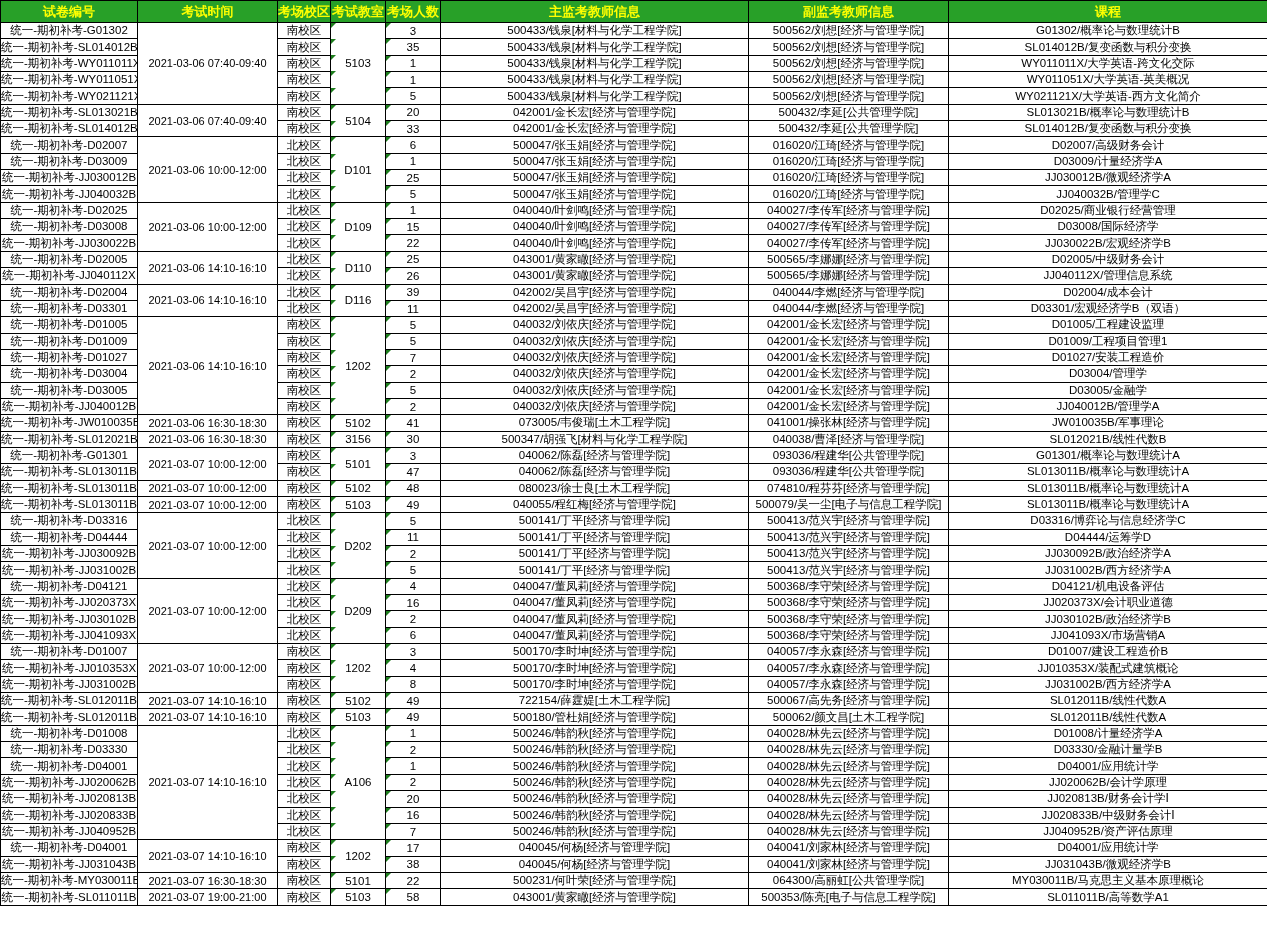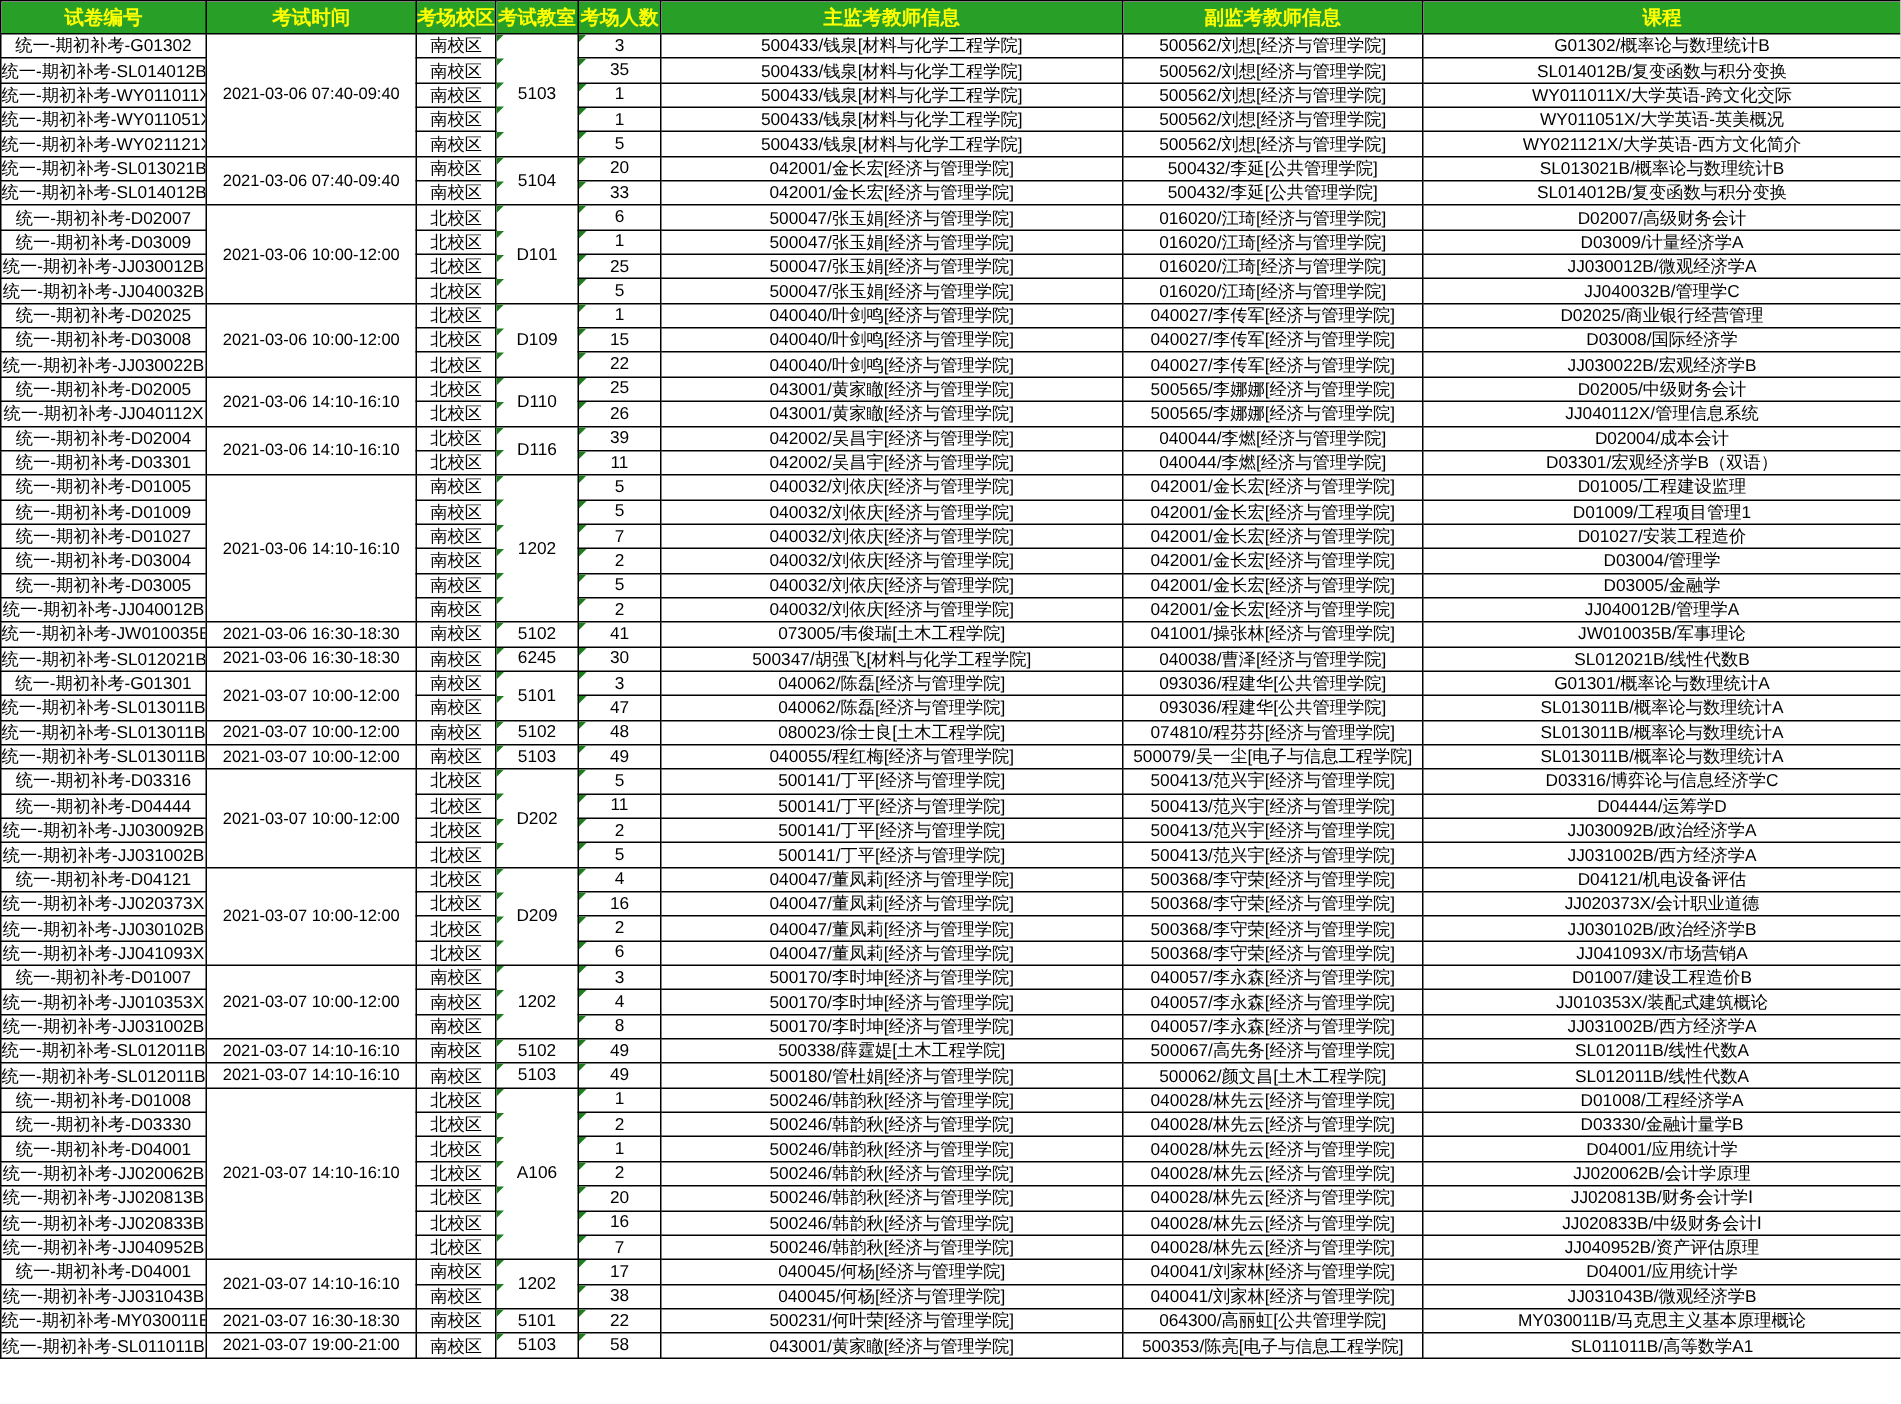--- a/index.html
+++ b/index.html
@@ -268,21 +268,21 @@
           <td class="room" rowspan="1"><span class="txt">5102</span><i class="tri" style="top: 0%;"></i></td>
           <td class="count"><span class="txt">41</span><i class="tri" style="top: 0%;"></i></td>
           <td class="chief"><span class="txt">073005/韦俊瑞[土木工程学院]</span></td>
           <td class="deputy"><span class="txt">041001/操张林[经济与管理学院]</span></td>
           <td class="course"><span class="txt">JW010035B/军事理论</span></td>
         </tr>
         <tr>
           <td class="paper"><span class="txt">统一-期初补考-SL012021B</span></td>
           <td class="time" rowspan="1"><span class="txt">2021-03-06 16:30-18:30</span></td>
           <td class="campus"><span class="txt">南校区</span></td>
-          <td class="room" rowspan="1"><span class="txt">6245</span><i class="tri" style="top: 0%;"></i></td>
+          <td class="room" rowspan="1"><span class="txt">3156</span><i class="tri" style="top: 0%;"></i></td>
           <td class="count"><span class="txt">30</span><i class="tri" style="top: 0%;"></i></td>
           <td class="chief"><span class="txt">500347/胡强飞[材料与化学工程学院]</span></td>
           <td class="deputy"><span class="txt">040038/曹泽[经济与管理学院]</span></td>
           <td class="course"><span class="txt">SL012021B/线性代数B</span></td>
         </tr>
         <tr>
           <td class="paper"><span class="txt">统一-期初补考-G01301</span></td>
           <td class="time" rowspan="2"><span class="txt">2021-03-07 10:00-12:00</span></td>
           <td class="campus"><span class="txt">南校区</span></td>
           <td class="room" rowspan="2"><span class="txt">5101</span><i class="tri" style="top: 0%;"></i><i class="tri" style="top: 50%;"></i></td>
@@ -412,21 +412,21 @@
           <td class="chief"><span class="txt">500170/李时坤[经济与管理学院]</span></td>
           <td class="deputy"><span class="txt">040057/李永森[经济与管理学院]</span></td>
           <td class="course"><span class="txt">JJ031002B/西方经济学A</span></td>
         </tr>
         <tr>
           <td class="paper"><span class="txt">统一-期初补考-SL012011B</span></td>
           <td class="time" rowspan="1"><span class="txt">2021-03-07 14:10-16:10</span></td>
           <td class="campus"><span class="txt">南校区</span></td>
           <td class="room" rowspan="1"><span class="txt">5102</span><i class="tri" style="top: 0%;"></i></td>
           <td class="count"><span class="txt">49</span><i class="tri" style="top: 0%;"></i></td>
-          <td class="chief"><span class="txt">500338/薛霆媞[土木工程学院]</span></td>
+          <td class="chief"><span class="txt">722154/薛霆媞[土木工程学院]</span></td>
           <td class="deputy"><span class="txt">500067/高先务[经济与管理学院]</span></td>
           <td class="course"><span class="txt">SL012011B/线性代数A</span></td>
         </tr>
         <tr>
           <td class="paper"><span class="txt">统一-期初补考-SL012011B</span></td>
           <td class="time" rowspan="1"><span class="txt">2021-03-07 14:10-16:10</span></td>
           <td class="campus"><span class="txt">南校区</span></td>
           <td class="room" rowspan="1"><span class="txt">5103</span><i class="tri" style="top: 0%;"></i></td>
           <td class="count"><span class="txt">49</span><i class="tri" style="top: 0%;"></i></td>
           <td class="chief"><span class="txt">500180/管杜娟[经济与管理学院]</span></td>
@@ -434,21 +434,21 @@
           <td class="course"><span class="txt">SL012011B/线性代数A</span></td>
         </tr>
         <tr>
           <td class="paper"><span class="txt">统一-期初补考-D01008</span></td>
           <td class="time" rowspan="7"><span class="txt">2021-03-07 14:10-16:10</span></td>
           <td class="campus"><span class="txt">北校区</span></td>
           <td class="room" rowspan="7"><span class="txt">A106</span><i class="tri" style="top: 0%;"></i><i class="tri" style="top: 14.2857%;"></i><i class="tri" style="top: 28.5714%;"></i><i class="tri" style="top: 42.8571%;"></i><i class="tri" style="top: 57.1429%;"></i><i class="tri" style="top: 71.4286%;"></i><i class="tri" style="top: 85.7143%;"></i></td>
           <td class="count"><span class="txt">1</span><i class="tri" style="top: 0%;"></i></td>
           <td class="chief"><span class="txt">500246/韩韵秋[经济与管理学院]</span></td>
           <td class="deputy"><span class="txt">040028/林先云[经济与管理学院]</span></td>
-          <td class="course"><span class="txt">D01008/工程经济学A</span></td>
+          <td class="course"><span class="txt">D01008/计量经济学A</span></td>
         </tr>
         <tr>
           <td class="paper"><span class="txt">统一-期初补考-D03330</span></td>
           <td class="campus"><span class="txt">北校区</span></td>
           <td class="count"><span class="txt">2</span><i class="tri" style="top: 0%;"></i></td>
           <td class="chief"><span class="txt">500246/韩韵秋[经济与管理学院]</span></td>
           <td class="deputy"><span class="txt">040028/林先云[经济与管理学院]</span></td>
           <td class="course"><span class="txt">D03330/金融计量学B</span></td>
         </tr>
         <tr>

